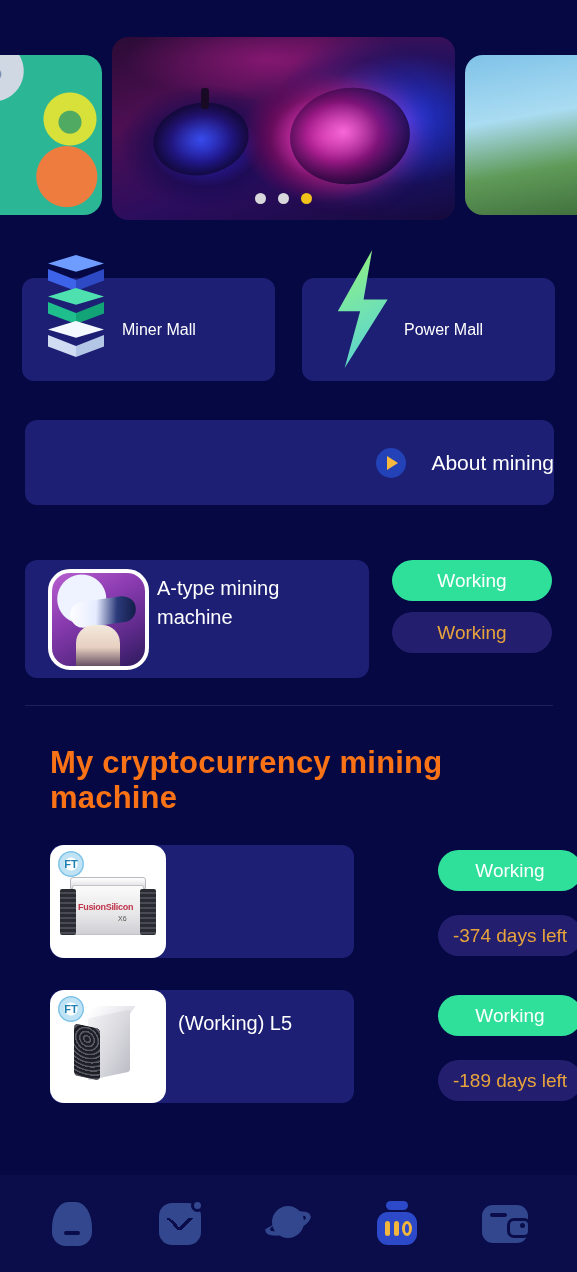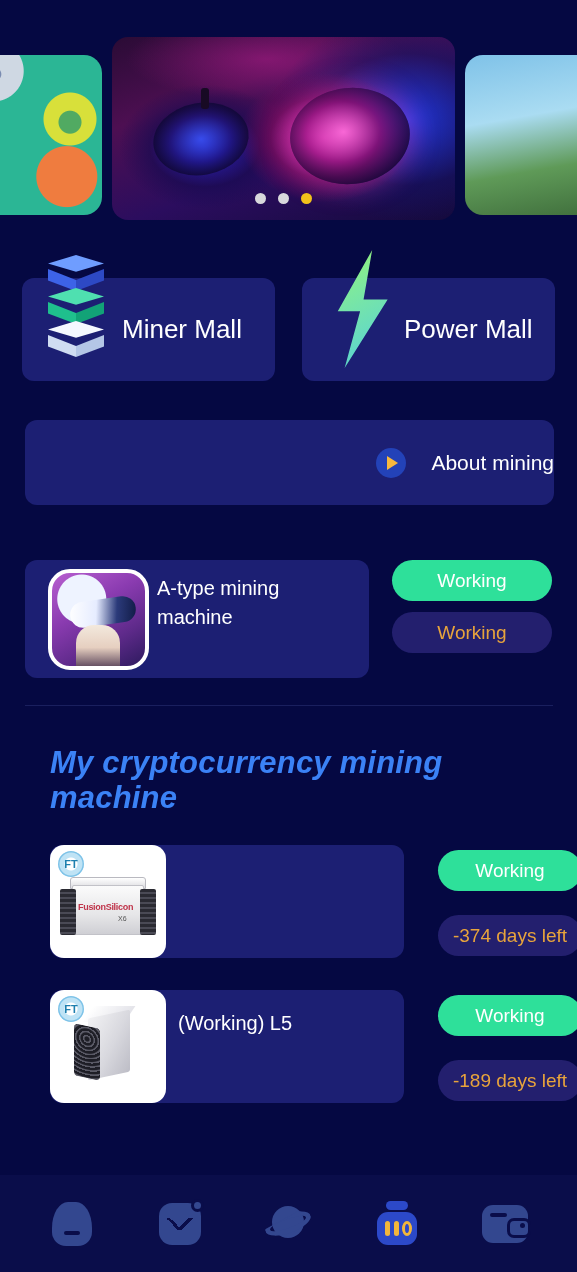--- a/index.html
+++ b/index.html
@@ -143,21 +143,21 @@
     flex: 1;
     height: 103px;
     background: #1c1f73;
     border-radius: 12px;
     display: flex;
     align-items: center;
   }
   .mall-label {
     position: absolute;
     left: 100px;
-    font-size: 26px;
+    font-size: 16px;
     color: #ffffff;
     line-height: 1.2;
   }
   .mall-card.right .mall-label { left: 102px; }
 
   .icon-cubes {
     position: absolute;
     left: 20px;
     top: -23px;
     width: 72px;
@@ -354,41 +354,40 @@
 
   
   .section-title {
     position: absolute;
     left: 50px;
     top: 745px;
     width: 470px;
     font-size: 31px;
     font-weight: bold;
     line-height: 35px;
-    color: #3b82f6;
+    color: #f97316;
     letter-spacing: .2px;
-    font-style: italic;
   }
 
   
   .machines {
     position: absolute;
     left: 50px;
     top: 845px;
     width: 480px;
   }
   .machine-row {
     position: relative;
     height: 118px;
     margin-bottom: 27px;
   }
   .machine-card {
     position: absolute;
     left: 0; top: 0;
-    width: 354px;
+    width: 304px;
     height: 113px;
     background: #1c1f73;
     border-radius: 12px;
   }
   .machine-thumb {
     position: absolute;
     left: 0; top: 0;
     width: 116px; height: 113px;
     border-radius: 14px;
     background: #ffffff;

